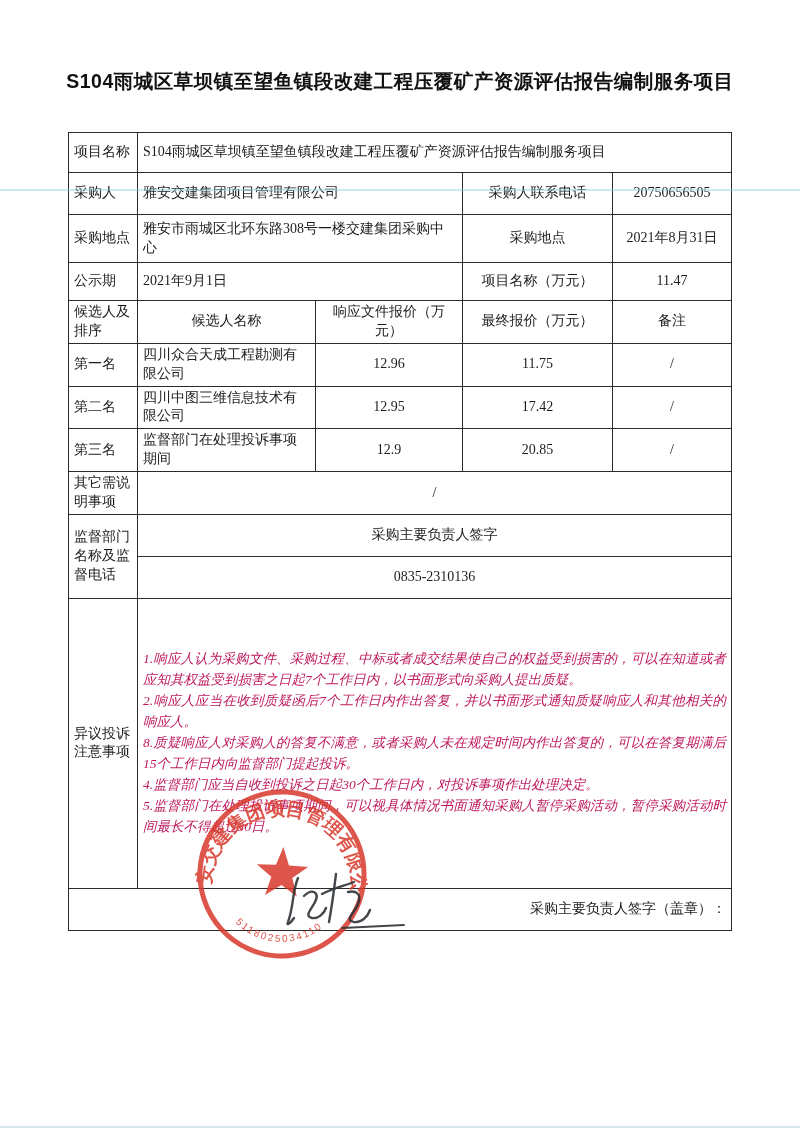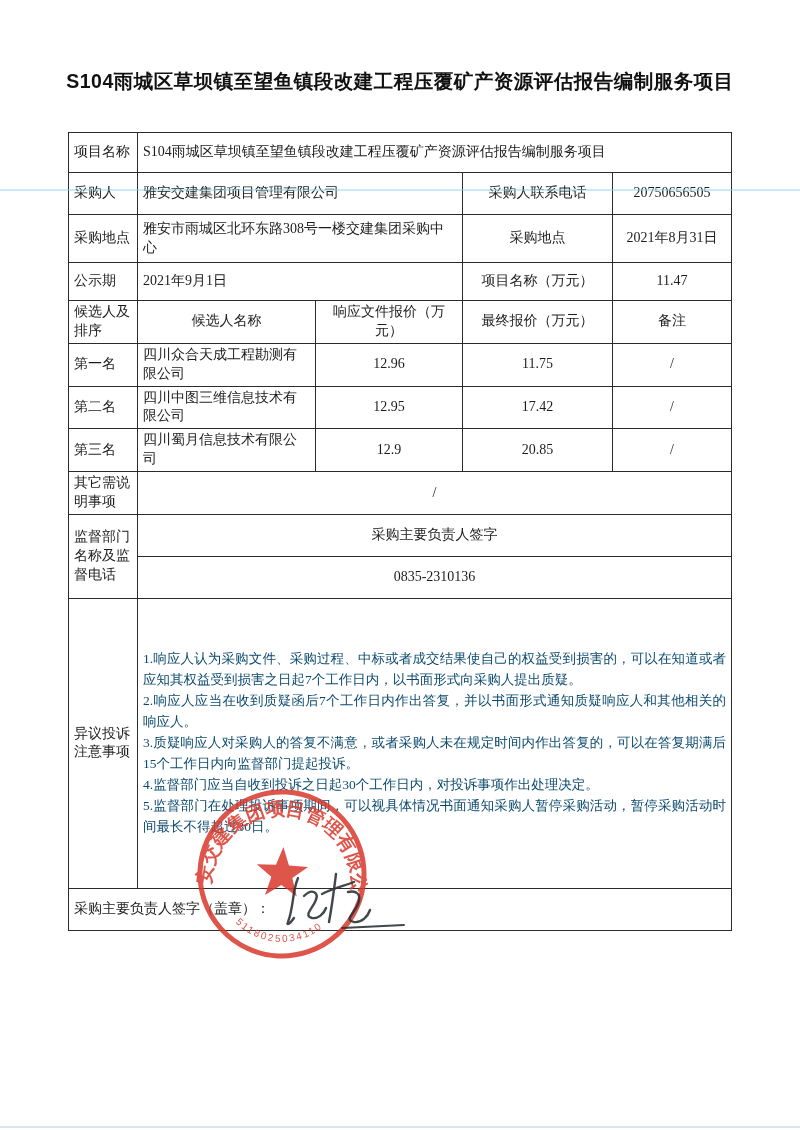--- a/index.html
+++ b/index.html
@@ -24,22 +24,22 @@
     padding:2px 5px;
     vertical-align:middle;
     line-height:1.35;
     overflow:hidden;
     margin-top:40px;
   }
   td.lbl{text-align:left;padding-left:4px;}
   td.val-left{text-align:left;}
   td.ctr{text-align:center;}
   td.objection-cell{padding:8px 10px;}
-  .obj-item{text-align:justify;font-size:13.5px;line-height:1.55;color:#0c4a6e;}
-  .sig-label{text-align:left;}
+  .obj-item{text-align:justify;font-size:13.5px;line-height:1.55;color:#be185d;font-style:italic;}
+  .sig-label{text-align:right;}
   .blue-line{
     position:absolute;left:0;width:800px;height:2px;pointer-events:none;z-index:6;
   }
   .seal-wrap{
     position:absolute;left:190px;top:782px;width:184px;height:184px;
     z-index:5;opacity:0.85;transform:rotate(3deg);pointer-events:none;
   }
   .signature-wrap{
     position:absolute;left:282px;top:866px;width:150px;height:75px;z-index:7;pointer-events:none;
   }
@@ -105,21 +105,21 @@
   </tr>
   <tr style="height:40px">
     <td class="lbl">第二名</td>
     <td class="val-left">四川中图三维信息技术有限公司</td>
     <td class="ctr">12.95</td>
     <td class="ctr">17.42</td>
     <td class="ctr">/</td>
   </tr>
   <tr style="height:38px">
     <td class="lbl">第三名</td>
-    <td class="val-left">四川蜀月信息技术有限公司</td>
+    <td class="val-left">监督部门在处理投诉事项期间</td>
     <td class="ctr">12.9</td>
     <td class="ctr">20.85</td>
     <td class="ctr">/</td>
   </tr>
 
   <tr style="height:40px">
     <td class="lbl">其它需说明事项</td>
     <td class="ctr" colspan="4">/</td>
   </tr>
 
@@ -129,21 +129,21 @@
   </tr>
   <tr style="height:42px">
     <td class="ctr" colspan="4">0835-2310136</td>
   </tr>
 
   <tr style="height:290px">
     <td class="lbl">异议投诉注意事项</td>
     <td class="objection-cell" colspan="4">
       <div class="obj-item">1.响应人认为采购文件、采购过程、中标或者成交结果使自己的权益受到损害的，可以在知道或者应知其权益受到损害之日起7个工作日内，以书面形式向采购人提出质疑。</div>
       <div class="obj-item">2.响应人应当在收到质疑函后7个工作日内作出答复，并以书面形式通知质疑响应人和其他相关的响应人。</div>
-      <div class="obj-item">3.质疑响应人对采购人的答复不满意，或者采购人未在规定时间内作出答复的，可以在答复期满后15个工作日内向监督部门提起投诉。</div>
+      <div class="obj-item">8.质疑响应人对采购人的答复不满意，或者采购人未在规定时间内作出答复的，可以在答复期满后15个工作日内向监督部门提起投诉。</div>
       <div class="obj-item">4.监督部门应当自收到投诉之日起30个工作日内，对投诉事项作出处理决定。</div>
       <div class="obj-item">5.监督部门在处理投诉事项期间，可以视具体情况书面通知采购人暂停采购活动，暂停采购活动时间最长不得超过30日。</div>
     </td>
   </tr>
 
   <tr style="height:42px">
     <td class="sig-label" colspan="5">采购主要负责人签字（盖章）：</td>
   </tr>
 </tbody>
   </table>

